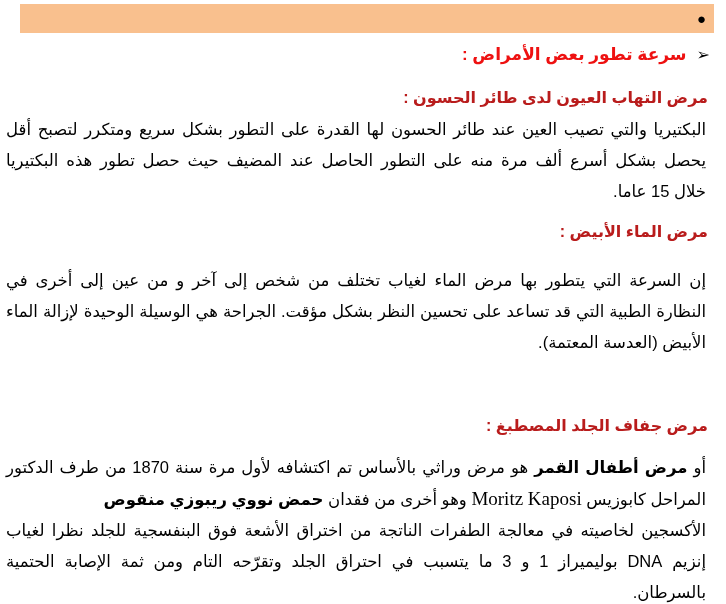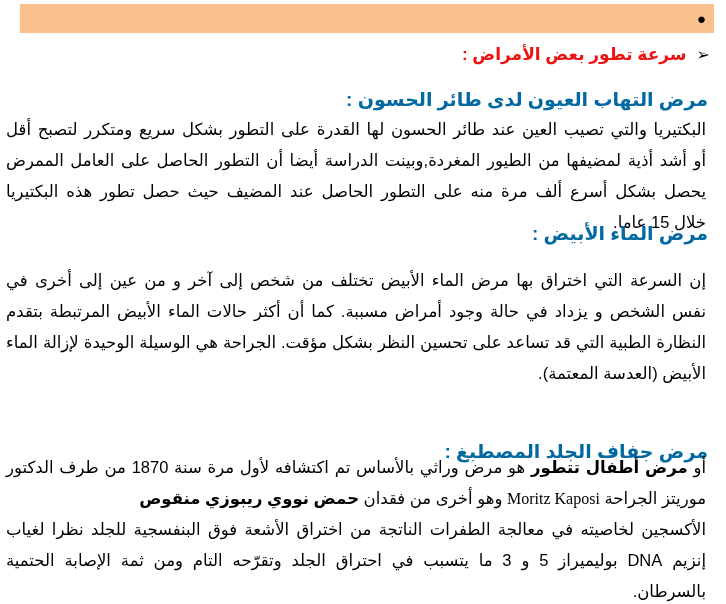--- a/index.html
+++ b/index.html
@@ -56,22 +56,22 @@
       color: #000000;
       font-weight: normal;
       font-size: 16px;
       margin-left: 10px;
     }
     .section-title {
       position: absolute;
       right: 18px;
       font-family: "Liberation Sans", "DejaVu Sans", sans-serif;
       font-weight: bold;
-      font-size: 19px;
-      color: #0369a1;
+      font-size: 16px;
+      color: #b91c1c;
       white-space: nowrap;
     }
     .para {
       position: absolute;
       right: 20px;
       width: 700px;
       font-family: "Liberation Sans", "DejaVu Sans", sans-serif;
       font-size: 16.5px;
       line-height: 31px;
       text-align: justify;
@@ -81,21 +81,21 @@
       display: block;
       white-space: nowrap;
       text-align: justify;
       text-align-last: justify;
     }
     .para .line.last {
       text-align-last: right;
     }
     .latin {
       font-family: "Liberation Serif", "DejaVu Serif", serif;
-      font-size: 16px;
+      font-size: 19px;
     }
     .bold {
       font-weight: bold;
     }
   </style>
 </head>
 <body>
 
 <div class="page">
 
@@ -104,35 +104,33 @@
   </div>
 
   <div class="subhead">
     <span class="arrow">➢</span>
     <span>سرعة تطور بعض الأمراض :</span>
   </div>
 
   <div class="section-title" style="top:88px;">مرض التهاب العيون لدى طائر الحسون :</div>
   <div class="para" style="top:114px;">
     <span class="line">البكتيريا والتي تصيب العين عند طائر الحسون لها القدرة على التطور بشكل سريع ومتكرر لتصبح أقل</span>
-    <span class="line">أو أشد أذية لمضيفها من الطيور المغردة,وبينت الدراسة أيضا أن التطور الحاصل على العامل الممرض</span>
     <span class="line">يحصل بشكل أسرع ألف مرة منه على التطور الحاصل عند المضيف حيث حصل تطور  هذه البكتيريا</span>
     <span class="line last">خلال 15 عاما.</span>
   </div>
 
   <div class="section-title" style="top:222px;">مرض الماء الأبيض :</div>
   <div class="para" style="top:265px;">
-    <span class="line">إن السرعة التي اختراق بها مرض الماء الأبيض تختلف من شخص إلى آخر و من عين إلى أخرى في</span>
-    <span class="line">نفس الشخص و يزداد في حالة وجود أمراض مسببة. كما أن أكثر حالات الماء الأبيض المرتبطة بتقدم</span>
+    <span class="line">إن السرعة التي يتطور بها مرض الماء لغياب تختلف من شخص إلى آخر و من عين إلى أخرى في</span>
     <span class="line">النظارة الطبية التي قد تساعد على تحسين النظر بشكل مؤقت. الجراحة هي الوسيلة الوحيدة لإزالة الماء</span>
     <span class="line last">الأبيض (العدسة المعتمة).</span>
   </div>
 
-  <div class="section-title" style="top:440px;">مرض جفاف الجلد المصطبغ :</div>
+  <div class="section-title" style="top:416px;">مرض جفاف الجلد المصطبغ :</div>
   <div class="para" style="top:452px;">
-    <span class="line"><span>أو </span><span class="bold">مرض أطفال تتطور</span><span> هو مرض وراثي بالأساس تم اكتشافه لأول مرة سنة 1870 من طرف الدكتور</span></span>
-    <span class="line last"><span>موريتز الجراحة </span><span class="latin" dir="ltr">Moritz Kaposi</span><span> وهو أخرى من فقدان </span><span class="bold">حمض نووي ريبوزي منقوص</span></span>
+    <span class="line"><span>أو </span><span class="bold">مرض أطفال القمر</span><span> هو مرض وراثي بالأساس تم اكتشافه لأول مرة سنة 1870 من طرف الدكتور</span></span>
+    <span class="line last"><span>المراحل كابوزيس </span><span class="latin" dir="ltr">Moritz Kaposi</span><span> وهو أخرى من فقدان </span><span class="bold">حمض نووي ريبوزي منقوص</span></span>
     <span class="line">الأكسجين لخاصيته في معالجة الطفرات الناتجة من اختراق الأشعة فوق البنفسجية للجلد نظرا لغياب</span>
-    <span class="line">إنزيم DNA بوليميراز 5 و 3 ما يتسبب في احتراق الجلد وتقرّحه التام ومن ثمة الإصابة الحتمية</span>
+    <span class="line">إنزيم DNA بوليميراز 1 و 3 ما يتسبب في احتراق الجلد وتقرّحه التام ومن ثمة الإصابة الحتمية</span>
     <span class="line last">بالسرطان.</span>
   </div>
 
 </div>
 
 </body></html>

